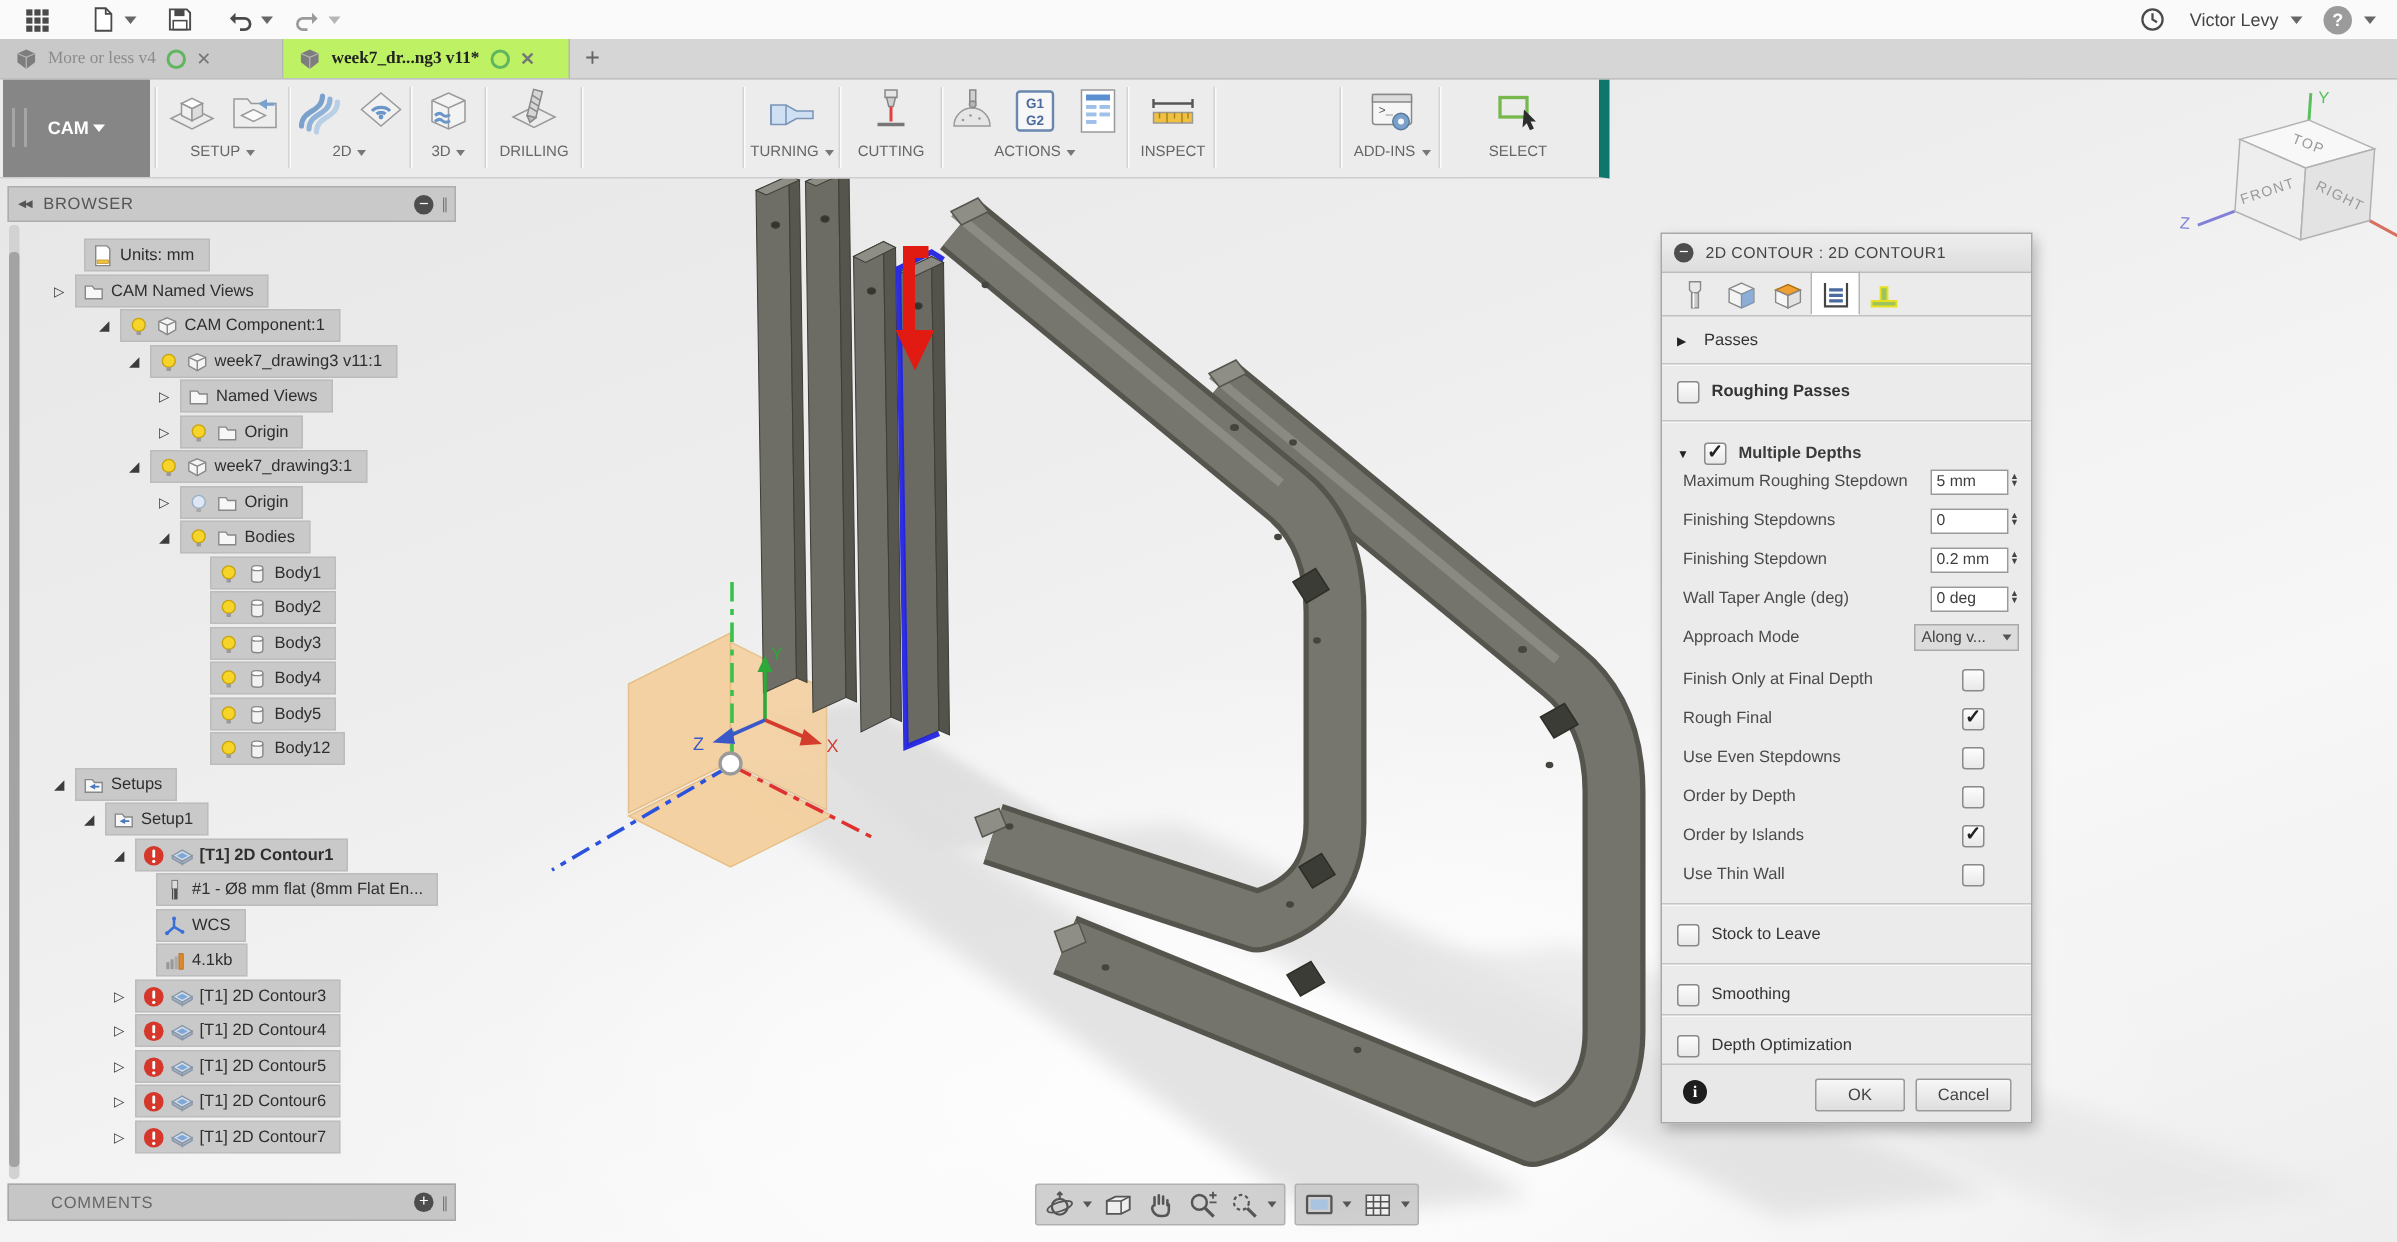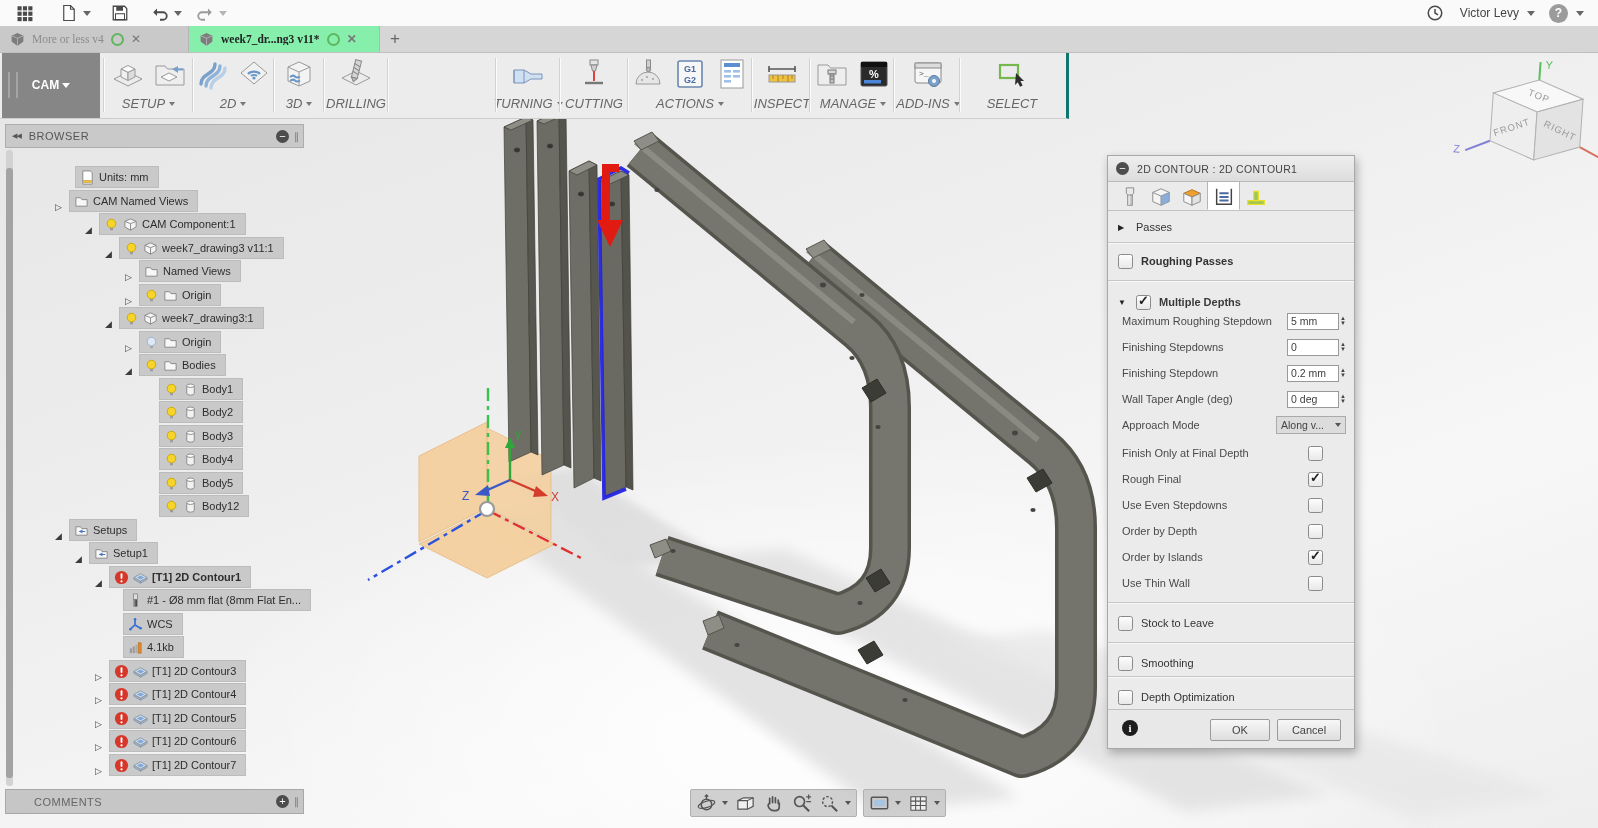--- a/index.html
+++ b/index.html
@@ -17,59 +17,59 @@
   .tb-right{margin-left:auto;display:flex;align-items:center;margin-right:14px;gap:14px;}
   .user-menu{display:flex;align-items:center;gap:5px;font-size:12px;color:#444;cursor:pointer;}
   .help-circle{width:19px;height:19px;border-radius:50%;background:#9b9b9b;color:#fff;font-size:12px;font-weight:bold;
                display:flex;align-items:center;justify-content:center;}
   
   .tabbar{position:absolute;left:0;top:26px;width:1598px;height:26px;background:#d6d6d6;
           border-bottom:1px solid #bfbfbf;display:flex;align-items:stretch;z-index:40;}
   .doctab{display:flex;align-items:center;gap:7px;padding:0 10px;border-right:1px solid #b5b5b5;cursor:pointer;}
   .doctab .ttl{font-size:11.5px;white-space:nowrap;max-width:118px;overflow:hidden;text-overflow:ellipsis;font-family:Liberation Serif, serif;}
   .doctab.inactive{background:#c9c9c9;color:#8c8c8c;width:168px;}
-  .doctab.active{background:#86efac;color:#222;width:170px;font-weight:bold;}
+  .doctab.active{background:#bef264;color:#222;width:170px;font-weight:bold;}
   .doctab svg{width:15px;height:15px;flex:none;}
   .cloud-dot{width:9px;height:9px;border-radius:50%;border:2px solid #5fb65f;flex:none;}
   .tab-x{font-size:12px;color:#777;cursor:pointer;flex:none;}
   .newtab{width:30px;display:flex;align-items:center;justify-content:center;font-size:17px;color:#666;cursor:pointer;}
   
   .viewport{position:absolute;left:0;top:52px;width:1598px;height:776px;
      background:
        radial-gradient(ellipse 900px 420px at 52% 88%, rgba(255,255,255,.95), rgba(255,255,255,0) 70%),
        linear-gradient(160deg,#e6e6e6 0%,#ededed 35%,#f7f7f7 70%,#eeeeee 100%);
      z-index:0;}
   #scene{position:absolute;left:0;top:0;z-index:1;}
   
   .ribbon{position:absolute;left:0;top:52px;width:1066px;height:66px;background:#ececec;
-          border-bottom:1px solid #cdcdcd;border-right:3px solid #0f766e;z-index:10;}
+          border-bottom:1px solid #cdcdcd;border-right:7px solid #0f766e;z-index:10;}
   .ws-switch{position:absolute;left:2px;top:0;width:98px;height:66px;background:#868686;color:#fff;
              display:flex;align-items:center;justify-content:center;font-size:12px;font-weight:bold;cursor:pointer;}
   .ws-switch .grip{position:absolute;left:6px;top:20px;width:6px;height:26px;
       border-left:2px solid #a5a5a5;border-right:2px solid #a5a5a5;}
   .ws-switch .caret{border-top-color:#fff;}
   .grp{position:absolute;top:0;height:66px;display:flex;flex-direction:column;align-items:center;justify-content:flex-start;}
   .grp .icons{height:44px;display:flex;align-items:center;gap:8px;}
   .grp .icons svg{width:34px;height:34px;cursor:pointer;}
-  .grp .glabel{font-size:13px;color:#666;display:flex;align-items:center;cursor:pointer;font-style:italic;}
+  .grp .glabel{font-size:10px;color:#666;display:flex;align-items:center;cursor:pointer;}
   .grp.dd .glabel::after{content:"";width:0;height:0;border-left:3.5px solid transparent;border-right:3.5px solid transparent;
         border-top:4px solid #777;margin-left:4px;display:inline-block;}
   .rsep{position:absolute;top:6px;height:54px;width:1px;background:#d2d2d2;box-shadow:1px 0 0 #fbfbfb;}
   
   .browser-head{position:absolute;left:5px;top:124px;width:297px;height:22px;background:#c9c9c9;
       border:1px solid #adadad;display:flex;align-items:center;z-index:12;font-size:11px;color:#555;}
   .bh-collapse{font-size:7px;letter-spacing:-1px;color:#555;margin:0 8px 0 6px;cursor:pointer;}
   .bh-title{letter-spacing:.5px;}
   .circle-btn{width:13px;height:13px;border-radius:50%;background:#4d4d4d;color:#fff;display:flex;align-items:center;
       justify-content:center;font-size:11px;line-height:1;cursor:pointer;}
   .bh-right{margin-left:auto;display:flex;align-items:center;gap:5px;margin-right:4px;}
   .vhandle{color:#777;font-size:10px;cursor:ew-resize;}
   .bscroll{position:absolute;left:6px;top:150px;width:7px;height:636px;background:#d2d2d2;z-index:12;border-radius:3px;}
   .bscroll .thumb{position:absolute;left:0;top:18px;width:7px;height:610px;background:#a3a3a3;border-radius:3px;cursor:pointer;}
-  .trow{position:absolute;height:36px;display:flex;align-items:flex-end;z-index:12;cursor:pointer;margin-left:19px;}
+  .trow{position:absolute;height:36px;display:flex;align-items:center;z-index:12;cursor:pointer;}
   .arr{width:14px;font-size:9px;color:#3c3c3c;flex:none;cursor:pointer;}
   .arr.o::after{content:"◢";}
   .arr.c::after{content:"▷";}
   .chip{display:flex;align-items:center;gap:4px;background:rgba(198,198,198,.93);height:20px;
         padding:0 9px 0 4px;border:1px solid rgba(150,150,150,.25);}
   .tl{font-size:11px;color:#2e2e2e;white-space:nowrap;}
   .tl.sel{font-weight:bold;}
   svg.ti{width:15px;height:15px;flex:none;}
   
   .comments{position:absolute;left:5px;top:789px;width:297px;height:23px;background:#c6c6c6;border:1px solid #a8a8a8;
@@ -638,31 +638,20 @@
     <div class="glabel">ACTIONS</div>
   </div>
   <div class="grp" style="left:754px;width:56px">
     <div class="icons">
         <svg>
           <use href="#r-ruler"></use>
         </svg>
       </div>
     <div class="glabel">INSPECT</div>
   </div>
-  <div class="grp dd" style="left:812px;width:82px">
-    <div class="icons">
-        <svg>
-          <use href="#r-tfold"></use>
-        </svg>
-        <svg>
-          <use href="#r-pct"></use>
-        </svg>
-      </div>
-    <div class="glabel">MANAGE</div>
-  </div>
   <div class="grp dd" style="left:896px;width:64px">
     <div class="icons">
         <svg>
           <use href="#r-addin"></use>
         </svg>
       </div>
     <div class="glabel">ADD-INS</div>
   </div>
   <div class="grp" style="left:962px;width:100px">
     <div class="icons">

